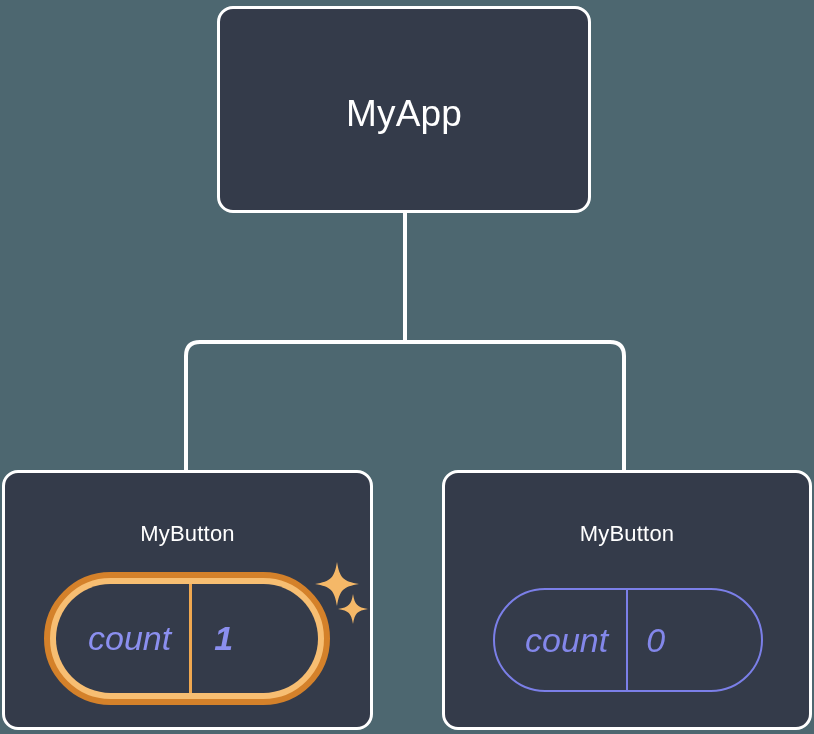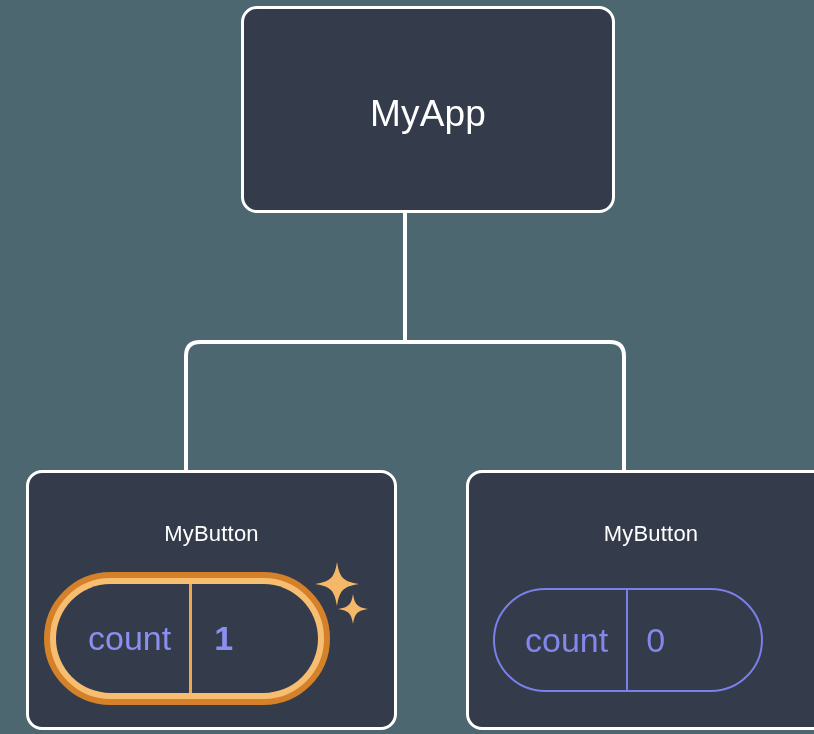--- a/index.html
+++ b/index.html
@@ -32,21 +32,20 @@
     pointer-events: none;
   }
 
   
   .node {
     position: absolute;
     background: #343b4a;
     border: 3px solid #ffffff;
     border-radius: 16px;
     box-sizing: border-box;
-    margin-left: 24px;
   }
 
   .node-root {
     left: 217px;
     top: 6px;
     width: 374px;
     height: 207px;
   }
 
   .node-child-left {
@@ -94,20 +93,21 @@
     background: transparent;
   }
 
   .pill-key,
   .pill-val {
     display: flex;
     align-items: center;
     justify-content: center;
     box-sizing: border-box;
     white-space: nowrap;
+    font-style: italic;
   }
 
   
   .pill-plain {
     border: 2px solid #7b7fe8;
     border-radius: 999px;
   }
   .pill-plain .pill-key {
     color: #8387ea;
     font-size: 34px;

